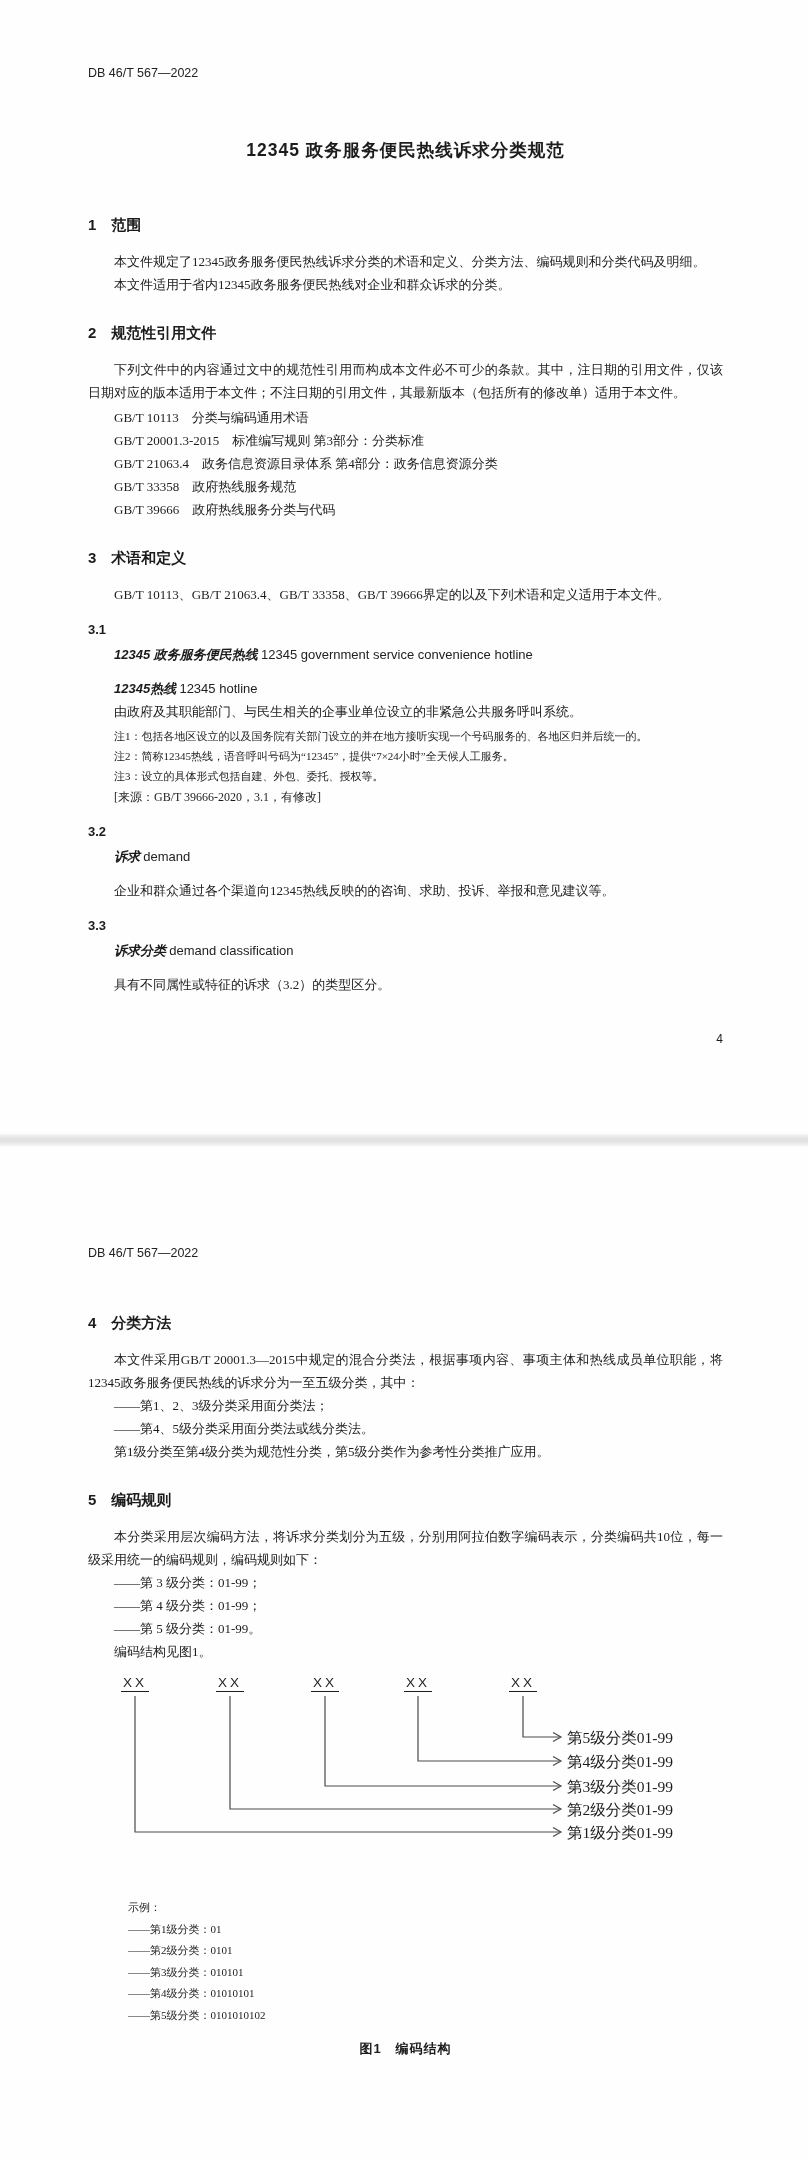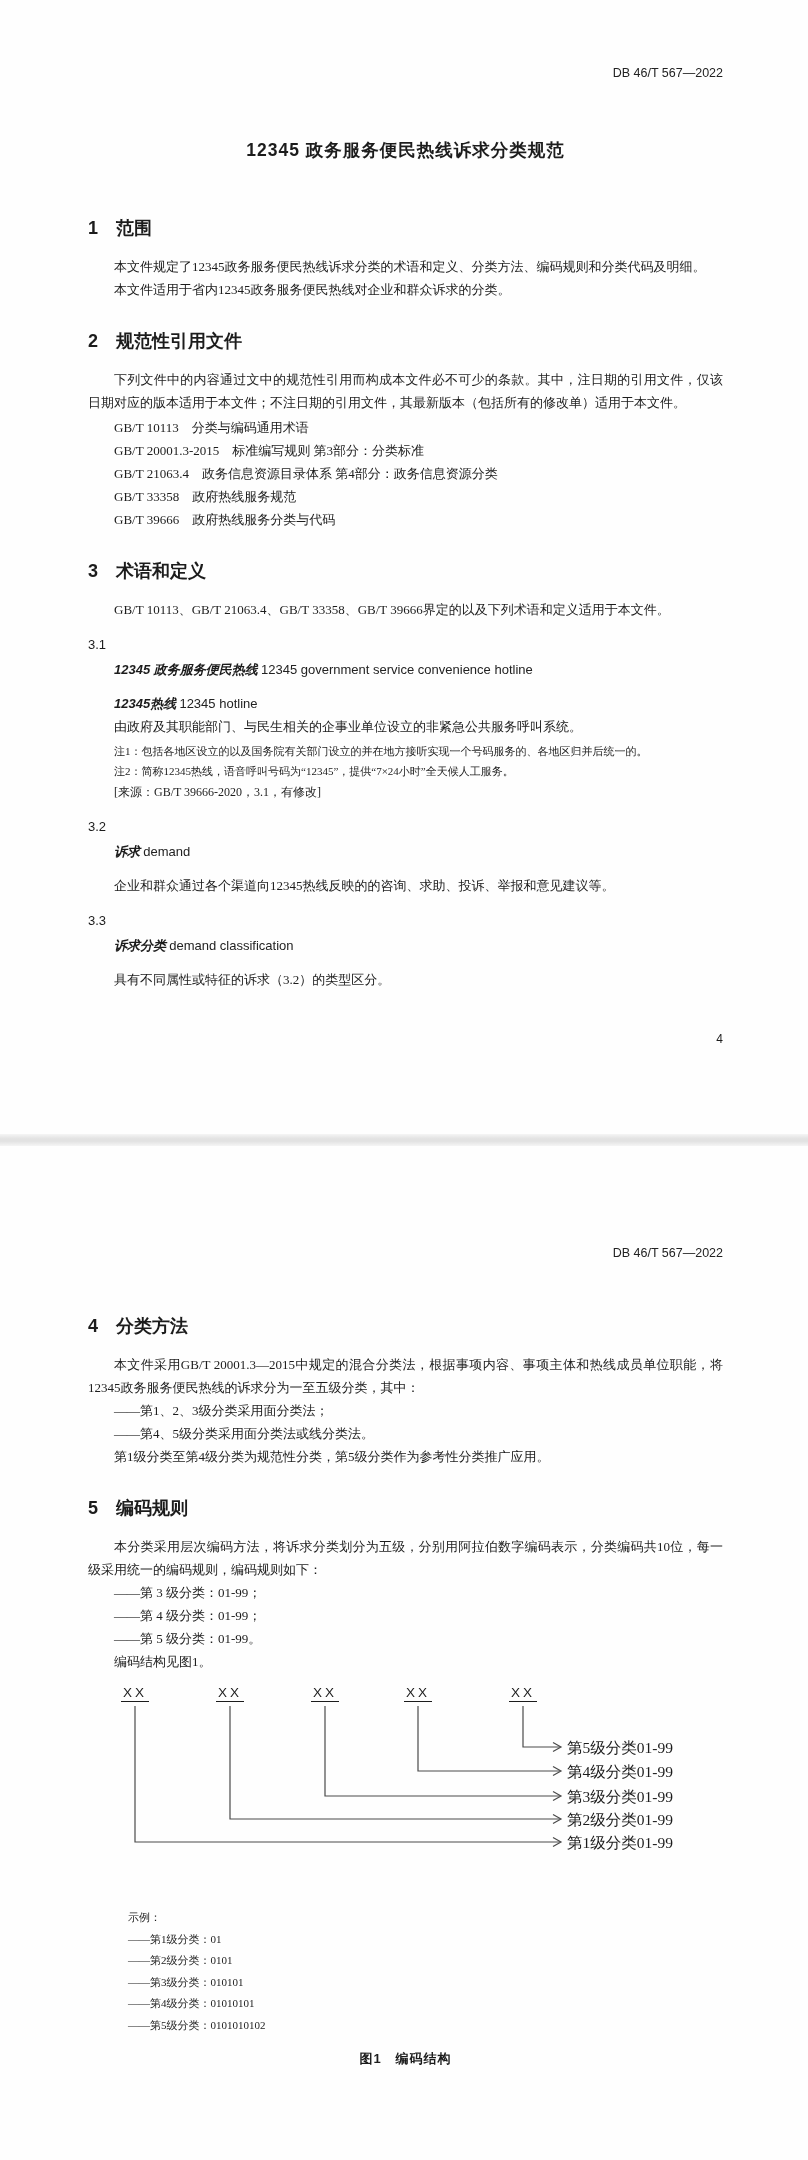--- a/index.html
+++ b/index.html
@@ -14,37 +14,36 @@
     background:#fefefe;
     width:808px;
     box-sizing:border-box;
     position:relative;
     overflow:hidden;
   }
   .page-1{height:1134px;padding:66px 85px 0 88px;}
   .page-gap{height:12px;background:linear-gradient(#f5f5f5,#e2e2e2 40%,#e2e2e2 60%,#f5f5f5);}
   .page-2{height:1014px;padding:100px 85px 0 88px;}
   .doc-code{
-    text-align:right;
     font-family:"Liberation Sans","DejaVu Sans",sans-serif;
     font-size:12.5px;
     color:#222;
   }
   .doc-title{
     text-align:center;
     font-family:"Liberation Sans","DejaVu Sans",sans-serif;
     font-weight:bold;
     font-size:17.5px;
     margin-top:58px;
     letter-spacing:1px;
   }
   .sec-heading{
     font-family:"Liberation Sans","DejaVu Sans",sans-serif;
     font-weight:bold;
-    font-size:18px;
+    font-size:15px;
     margin-top:28px;
   }
   .sec-heading.first{margin-top:54px;}
   .para{
     font-size:13px;
     line-height:23px;
     text-align:justify;
     text-indent:2em;
     margin-top:15px;
   }
@@ -61,20 +60,21 @@
     line-height:23px;
     padding-left:26px;
     white-space:pre-wrap;
   }
   .dash-list{margin-top:0;}
   .term-num{
     font-size:13px;
     line-height:22px;
     margin-top:13px;
     font-family:"Liberation Sans","DejaVu Sans",sans-serif;
+    font-weight:bold;
   }
   .term-line{
     font-size:13px;
     line-height:22px;
     padding-left:26px;
     margin-top:3px;
   }
   .term-line .zh{
     font-family:"Liberation Sans","DejaVu Sans",sans-serif;
     font-weight:bold;
@@ -162,20 +162,21 @@
     <span class="en">12345 government service convenience hotline</span>
   </div>
   <div class="term-line alias">
     <span class="zh">12345热线</span>
     <span class="en">12345 hotline</span>
   </div>
   <div class="term-def">由政府及其职能部门、与民生相关的企事业单位设立的非紧急公共服务呼叫系统。</div>
   <div class="note-list">
       <div class="line">注1：包括各地区设立的以及国务院有关部门设立的并在地方接听实现一个号码服务的、各地区归并后统一的。</div>
       <div class="line">注2：简称12345热线，语音呼叫号码为“12345”，提供“7×24小时”全天候人工服务。</div>
+      <div class="line">注3：设立的具体形式包括自建、外包、委托、授权等。</div>
     </div>
   <div class="source-line">[来源：GB/T 39666-2020，3.1，有修改]</div>
 
   <div class="term-num">3.2</div>
   <div class="term-line">
     <span class="zh">诉求</span>
     <span class="en">demand</span>
   </div>
   <div class="term-def spaced">企业和群众通过各个渠道向12345热线反映的的咨询、求助、投诉、举报和意见建议等。</div>
 

